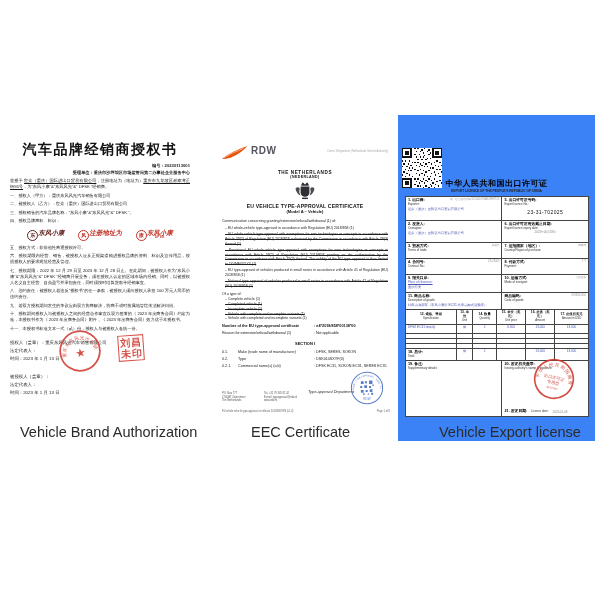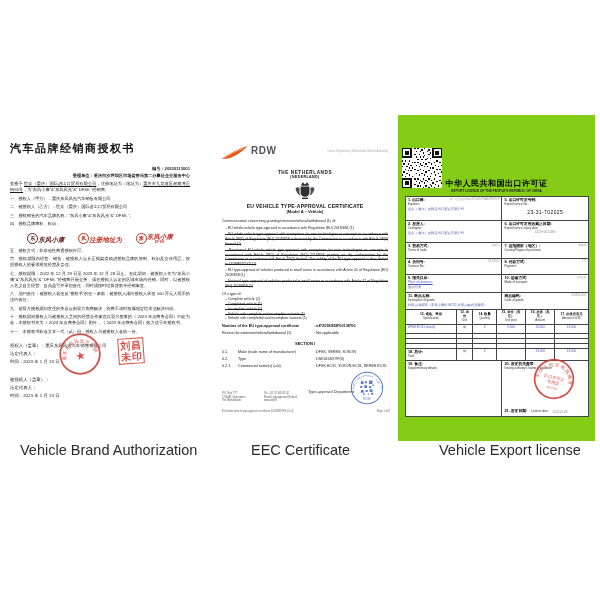--- a/index.html
+++ b/index.html
@@ -2,26 +2,26 @@
 <html><head>
 <meta charset="utf-8">
 <style>
   html,body{margin:0;padding:0}
   body{width:600px;height:600px;background:#fff;font-family:"Liberation Sans",sans-serif;color:#111}
   .canvas{position:relative;width:600px;height:600px;background:#fff;overflow:hidden}
   .doc{position:absolute;background:#fff}
 
   
   #d1{left:8px;top:138px;width:184px;padding:0 2px;box-sizing:border-box}
-  .d1t{font-size:11px;font-weight:bold;letter-spacing:1.5px;margin:3px 0 10px;font-family:"DejaVu Sans",sans-serif}
+  .d1t{font-size:14px;font-weight:bold;text-align:center;letter-spacing:1.5px;margin:3px 0 4px;font-family:"DejaVu Sans",sans-serif}
   .d1r{font-size:4.2px;font-weight:bold;text-align:right;line-height:1.55;color:#1a1a1a}
   .p1{font-size:4.2px;line-height:1.45;text-align:justify;margin:2.4px 0;color:#1a1a1a}
   .u{text-decoration:underline}
   .logos{display:flex;justify-content:center;align-items:center;gap:14px;margin:5px 0 4px}
-  .lg{display:flex;align-items:flex-end;gap:0}
+  .lg{display:flex;align-items:flex-start;gap:0}
   .lgc{width:9px;height:9px;border:1px solid currentColor;border-radius:50%;display:flex;align-items:center;justify-content:center;font-size:5px;font-family:"DejaVu Serif",serif;font-weight:bold}
   .lgt{font-family:"DejaVu Serif",serif;font-style:italic;font-weight:bold;font-size:6.5px;line-height:1}
   .lgs{font-size:3px;font-style:normal;font-family:"Liberation Sans",sans-serif;letter-spacing:.5px;display:block;text-align:center}
   .c1{color:#5f2320}.c2{color:#c13327}.c3{color:#c13327}
   .sgn{position:relative;margin-top:7px;font-size:4.4px;line-height:1.8;color:#1a1a1a}
   .sgn .gap{height:10px}
   .stamp{position:absolute;opacity:.88}
   #st1{left:48px;top:-10px;width:44px;height:44px;transform:rotate(-12deg)}
   #seal1{left:108px;top:-4px;width:26px;height:26px;border:1.6px solid #cf3a30;transform:rotate(-4deg);display:grid;grid-template-columns:1fr 1fr;color:#cf3a30;font-family:"DejaVu Serif",serif;font-weight:bold;font-size:10px;line-height:11px;text-align:center;box-sizing:border-box;padding:1px}
 
@@ -50,21 +50,21 @@
   .sec{font-size:4px;font-weight:bold;text-align:center;margin:6px 0 4px}
   .r{display:flex;font-size:3.7px;margin:3px 0;color:#222}
   .rn{width:16px}.rl{width:76px}.rv{flex:1}
   .dept{position:absolute;left:96px;top:249px;font-size:3.9px;font-style:italic;color:#222}
   #st2{left:138px;top:231px;width:34px;height:34px;opacity:.9}
   .fa{position:absolute;left:10px;top:252px;font-size:2.6px;color:#555;line-height:1.35}
   .fb{position:absolute;left:52px;top:252px;font-size:2.6px;color:#555;line-height:1.35}
   .pl{position:absolute;left:10px;right:8px;top:270px;display:flex;justify-content:space-between;font-size:2.6px;color:#666}
 
   
-  #d3{left:398px;top:115px;width:197px;height:326px;background:#84cc16}
+  #d3{left:398px;top:115px;width:197px;height:326px;background:#3b82f6}
   .qr{position:absolute;left:4px;top:33px;width:40px;height:40px}
   .d3t{position:absolute;left:0;top:63px;width:100%;text-align:center;font-size:8px;font-weight:bold;letter-spacing:.5px;color:#000;font-family:"DejaVu Sans",sans-serif}
   .d3s{position:absolute;left:0;top:74px;width:100%;text-align:center;font-size:3.2px;font-weight:bold;color:#222}
   .t3{position:absolute;left:7px;top:81px;width:184px;background:#fff;border:1px solid #444;box-sizing:border-box}
   .tr{display:flex;border-bottom:1px solid #444;box-sizing:border-box;position:relative}
   .tr:last-child{border-bottom:none}
   .td{box-sizing:border-box;border-right:1px solid #444;padding:1px 2px;position:relative;overflow:hidden}
   .td.last{border-right:none}
   .cl{font-size:3.8px;font-weight:bold;line-height:1.25;color:#000}
   .ce{font-size:2.9px;color:#333;line-height:1.25}
@@ -73,21 +73,21 @@
   .tr1{position:absolute;top:1px;right:2px;font-size:2.6px;color:#999;text-align:right;line-height:1.3}
   .lic{font-size:5px;color:#111;text-align:center;margin-top:2.5px;letter-spacing:.4px}
   .ctr{text-align:center}
   .hc{display:flex;flex-direction:column;justify-content:center;text-align:center}
   .hcn{font-size:3.3px;font-weight:bold;line-height:1.2}
   .hen{font-size:2.8px;line-height:1.2;color:#333}
   .dcell{font-size:3.1px;color:#4a55b0;line-height:1.2}
   #st3{position:absolute;left:135px;top:243px;width:42px;height:42px;opacity:.9;transform:rotate(14deg)}
   .f21row{position:absolute;left:2px;bottom:2px;right:2px;display:flex;gap:4px;align-items:flex-end}
 
-  .cap{position:absolute;top:442px;font-size:14.5px;color:#2b2b2b;white-space:nowrap}
+  .cap{position:absolute;top:424px;font-size:14.5px;color:#2b2b2b;white-space:nowrap}
   #cap1{left:20px}#cap2{left:251px}#cap3{left:439px}
 </style>
 </head>
 <body>
 
 <div class="canvas">
 
   <div class="doc" id="d1">
     <div class="d1t">汽车品牌经销商授权书</div>
     <div class="d1r">编号：20230113001</div>

